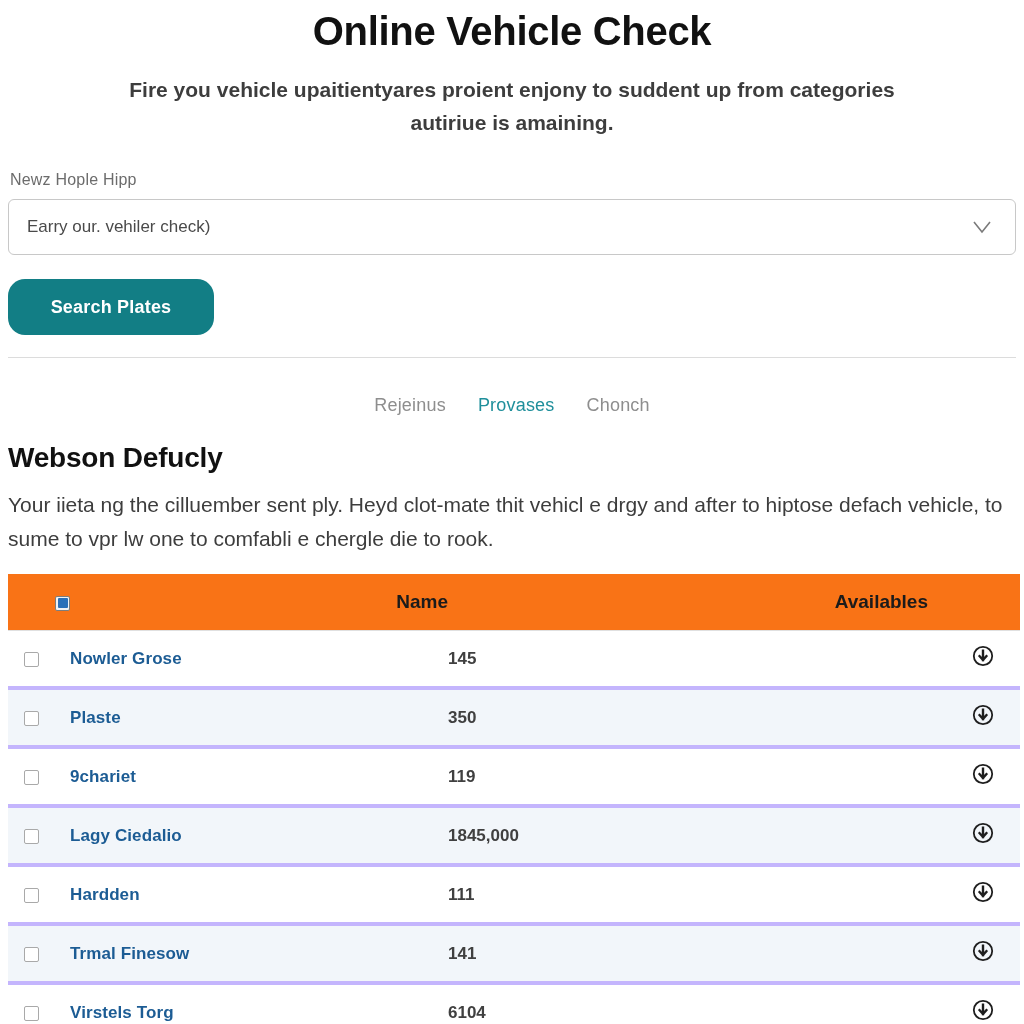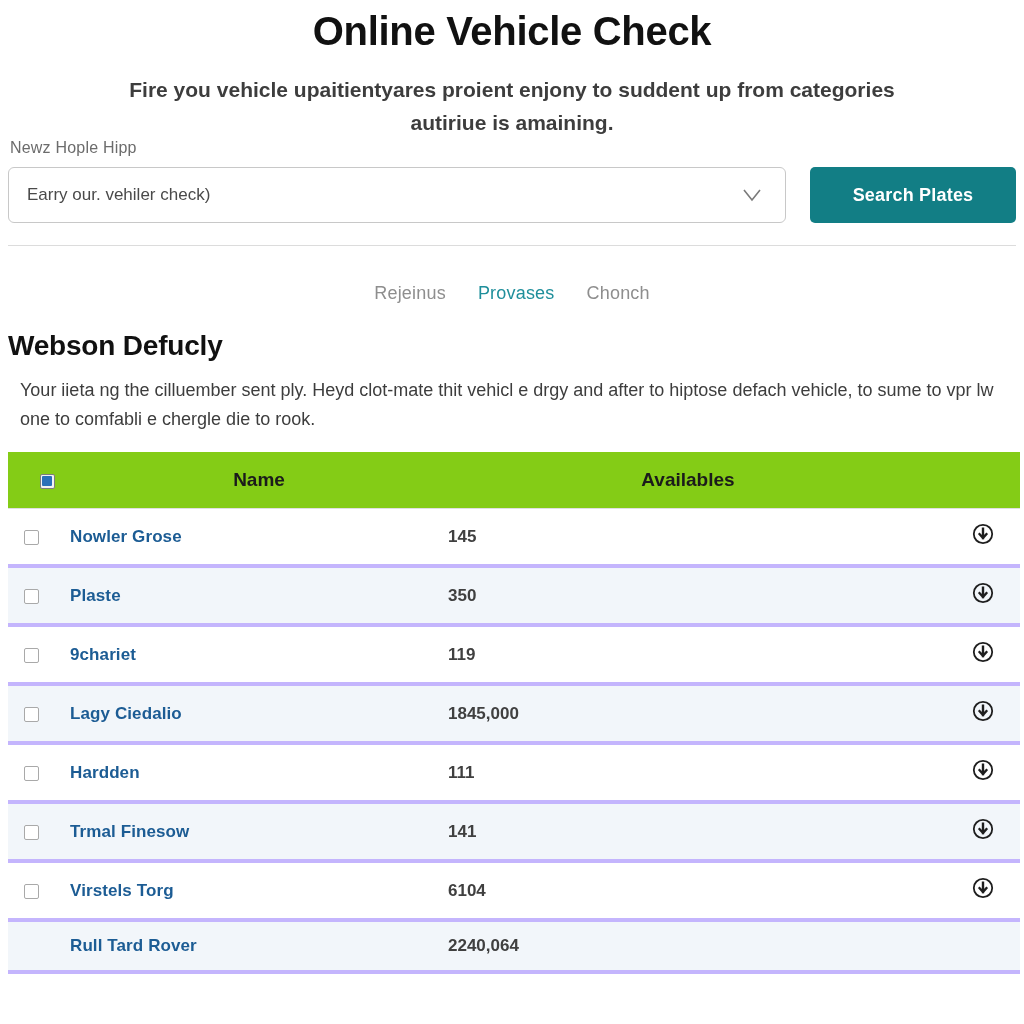--- a/index.html
+++ b/index.html
@@ -38,31 +38,33 @@
     max-width: 790px;
     text-align: center;
     font-size: 21px;
     line-height: 1.55;
     color: #3d3d3d;
     font-weight: 700;
   }
 
   
   .search-block {
+    margin-top: 32px;
   }
   .field-label {
     font-size: 16px;
     color: #6c6c6c;
     margin: 0 0 10px 2px;
     letter-spacing: 0.2px;
   }
   .search-row {
     display: flex;
     align-items: stretch;
     gap: 24px;
+    flex-direction: column;
   }
   .select-wrap {
     flex: 1 1 auto;
     position: relative;
     height: 56px;
     border: 1px solid #c8c8c8;
     border-radius: 6px;
     background: #ffffff;
     display: flex;
     align-items: center;
@@ -84,21 +86,21 @@
     width: 22px;
     height: 22px;
     display: block;
   }
   .chevron svg { display: block; }
   .search-btn {
     flex: 0 0 auto;
     width: 206px;
     height: 56px;
     border: none;
-    border-radius: 5px;
+    border-radius: 17px;
     background: #127e85;
     color: #ffffff;
     font-size: 18px;
     font-weight: bold;
     font-family: "Liberation Sans", sans-serif;
     cursor: pointer;
     letter-spacing: 0.2px;
   }
   .helper-line {
     margin-top: 18px;
@@ -139,36 +141,36 @@
 
   
   .section-title {
     margin: 26px 0 0 0;
     font-size: 28px;
     font-weight: bold;
     color: #111111;
     letter-spacing: -0.2px;
   }
   .section-body {
-    margin: 14px 0 0 12px;
-    font-size: 18px;
+    margin: 14px 0 0 0;
+    font-size: 21px;
     line-height: 1.62;
     color: #3d3d3d;
   }
 
   
   .table {
     margin-top: 18px;
     width: 996px;
     border-collapse: collapse;
     table-layout: fixed;
   }
   .table thead th {
-    background: #84cc16;
-    text-align: center;
+    background: #f97316;
+    text-align: right;
     font-size: 19px;
     font-weight: bold;
     color: #1b1b1b;
     padding: 17px 0 17px 0;
     border-bottom: 1px solid #e0e0e0;
   }
   .col-check { width: 46px; padding-left: 16px !important; }
   .col-name  { width: 378px; }
   .col-avail { width: 480px; }
   .col-act   { width: 92px; }

